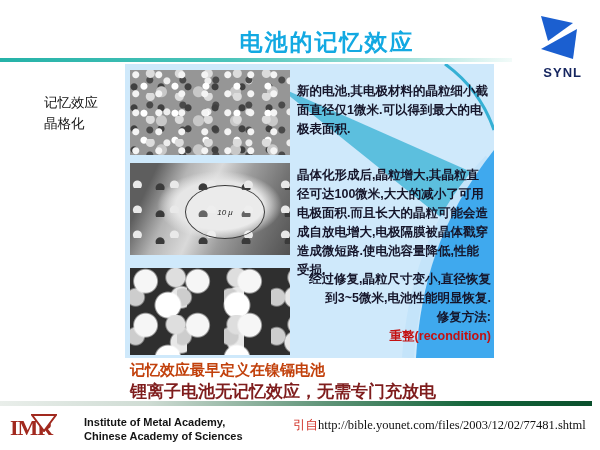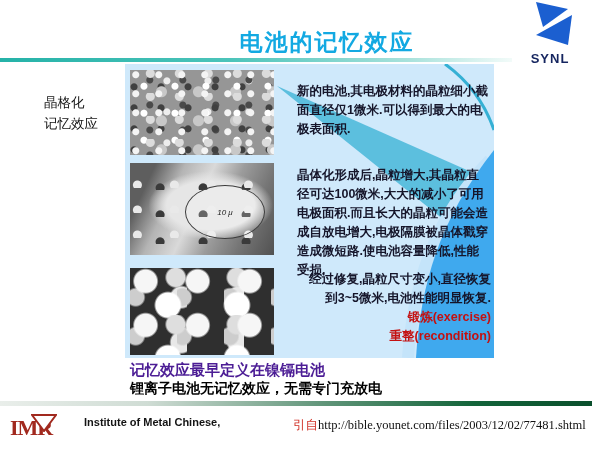--- a/index.html
+++ b/index.html
@@ -5,32 +5,32 @@
   html,body{margin:0;padding:0;background:#ffffff;}
   #slide{
     position:relative;width:600px;height:450px;background:#ffffff;overflow:hidden;
     font-family:"Liberation Sans",sans-serif;
   }
   
   .title{
     position:absolute;top:27px;left:0;width:600px;text-align:center;
     font-size:23px;font-weight:bold;letter-spacing:2px;color:#13a9e2;padding-left:27px;
   }
-  .synl{position:absolute;top:0;right:18px;width:64px;text-align:center;}
+  .synl{position:absolute;top:14px;right:18px;width:64px;text-align:right;}
   .synl-label{font-size:13px;font-weight:bold;color:#15255f;letter-spacing:1px;margin-top:1px;}
   .teal-line{
     position:absolute;top:58px;left:0;width:512px;height:4px;
     background:linear-gradient(to right,#25b2a8 0%,#4cc4ba 45%,#a9e2dc 80%,#f2fbf9 100%);
   }
   
   .side-label{position:absolute;left:44px;top:92px;font-size:13.5px;color:#141414;line-height:21px;}
   
   .panel{position:absolute;left:125px;top:64px;width:369px;height:294px;background:#cfe9fb;}
   .panel-decor{position:absolute;left:0;top:0;width:369px;height:294px;}
-  .sem{position:absolute;left:5px;width:144px;}
+  .sem{position:absolute;left:5px;width:160px;}
   .sem1{top:6px;height:85px;
     background-color:#969696;
     background-image:
       radial-gradient(circle at 25% 25%, #f4f4f4 0 3px, rgba(0,0,0,0) 4px),
       radial-gradient(circle at 70% 15%, #dcdcdc 0 4px, rgba(0,0,0,0) 5px),
       radial-gradient(circle at 45% 60%, #ffffff 0 3px, rgba(0,0,0,0) 4px),
       radial-gradient(circle at 85% 75%, #c8c8c8 0 5px, rgba(0,0,0,0) 6px),
       radial-gradient(circle at 15% 80%, #404040 0 3px, rgba(0,0,0,0) 4px),
       radial-gradient(circle at 60% 40%, #4a4a4a 0 3px, rgba(0,0,0,0) 4px),
       radial-gradient(circle at 90% 35%, #ededed 0 3px, rgba(0,0,0,0) 4px);
@@ -62,22 +62,22 @@
     display:flex;align-items:center;justify-content:center;
     font-size:8px;color:#222;font-style:italic;
   }
   .textcol{position:absolute;left:172px;width:194px;font-size:12.5px;font-weight:bold;
     line-height:19px;color:#15152a;}
   .p1{top:18px;}
   .p2{top:102px;}
   .p3{top:206px;text-align:right;}
   .method{color:#c41111;}
   
-  .emph1{position:absolute;left:130px;top:361px;font-size:15px;font-weight:bold;color:#4c1d95;}
-  .emph2{position:absolute;left:130px;top:380px;font-size:14px;font-weight:bold;color:#000000;text-align:center;}
+  .emph1{position:absolute;left:130px;top:361px;font-size:15px;font-weight:bold;color:#c2410c;}
+  .emph2{position:absolute;left:130px;top:380px;font-size:17px;font-weight:bold;color:#7f1d1d;text-align:center;}
   
   .green-bar{
     position:absolute;top:401px;left:0;width:592px;height:5px;
     background:linear-gradient(to right,#e9eeea 0%,#cfdcd4 25%,#5f9478 55%,#13643a 80%,#0a4f2c 100%);
   }
   .imr{position:absolute;left:10px;top:409px;width:70px;height:38px;
     font-family:"Liberation Serif",serif;font-weight:bold;font-size:22px;color:#a1291e;
     letter-spacing:-1px;line-height:38px;}
   .imr-tri{position:absolute;left:21px;top:-3px;}
   .inst{position:absolute;left:84px;top:415px;font-size:11px;font-weight:bold;color:#141414;line-height:14px;}
@@ -97,22 +97,22 @@
         <polygon points="13,2 45,9 20,27" fill="#1b5fd0"></polygon>
         <polygon points="13,35 49,15 45,45" fill="#1b5fd0"></polygon>
       </svg>
     </span>
     <div class="synl-label">SYNL</div>
   </div>
 
   <div class="teal-line"></div>
 
   <div class="side-label">
+    <div>记忆效应</div>
     <div>晶格化</div>
-    <div>记忆效应</div>
   </div>
 
   <div class="panel">
     <svg class="panel-decor" viewBox="0 0 369 294">
       <polygon points="152,22 369,118 369,196" fill="#35b0d4" opacity="0.75"></polygon>
       <path d="M 320,0 C 345,18 360,40 369,66" stroke="#35b0d4" stroke-width="3" fill="none"></path>
       <path d="M 283,294 C 289,210 315,148 365,96" stroke="#c4e4fa" stroke-width="12" fill="none"></path>
       <path d="M 369,86 C 322,146 296,208 291,294 L 369,294 Z" fill="#3fa9ee"></path>
     </svg>
 
@@ -122,40 +122,41 @@
       <div class="sem-ellipse">10 μ</div>
     </div>
 
     <div class="sem sem3"></div>
 
     <div class="textcol p1">新的电池,其电极材料的晶粒细小截面直径仅1微米.可以得到最大的电极表面积.</div>
     <div class="textcol p2">晶体化形成后,晶粒增大,其晶粒直径可达100微米,大大的减小了可用电极面积.而且长大的晶粒可能会造成自放电增大,电极隔膜被晶体戳穿造成微短路.使电池容量降低,性能受损.</div>
 
     <div class="textcol p3">
       <span>经过修复,晶粒尺寸变小,直径恢复到3~5微米,电池性能明显恢复.</span>
-      <div class="method">锻炼(exercise)</div>
+      <div>修复方法:</div>
       <div class="method">重整(recondition)</div>
     </div>
   </div>
 
   <div class="emph1">记忆效应最早定义在镍镉电池</div>
   <div class="emph2">锂离子电池无记忆效应，无需专门充放电</div>
 
   <div class="green-bar"></div>
 
   <div class="imr">
     <span>IMR</span>
     <span class="imr-tri">
       <svg width="26" height="18" viewBox="0 0 26 18">
         <polygon points="1,1 25,1 13,17" fill="#ffffff" stroke="#a1291e" stroke-width="2"></polygon>
       </svg>
     </span>
   </div>
 
   <div class="inst">
-    <div>Institute of Metal Chinese,</div>
+    <div>Institute of Metal Academy,</div>
+    <div>Chinese Academy of Sciences</div>
   </div>
 
   <div class="cite">
     <span class="cite-prefix">引自</span><span>http://bible.younet.com/files/2003/12/02/77481.shtml</span>
   </div>
 
 </div>
 
 </body></html>

